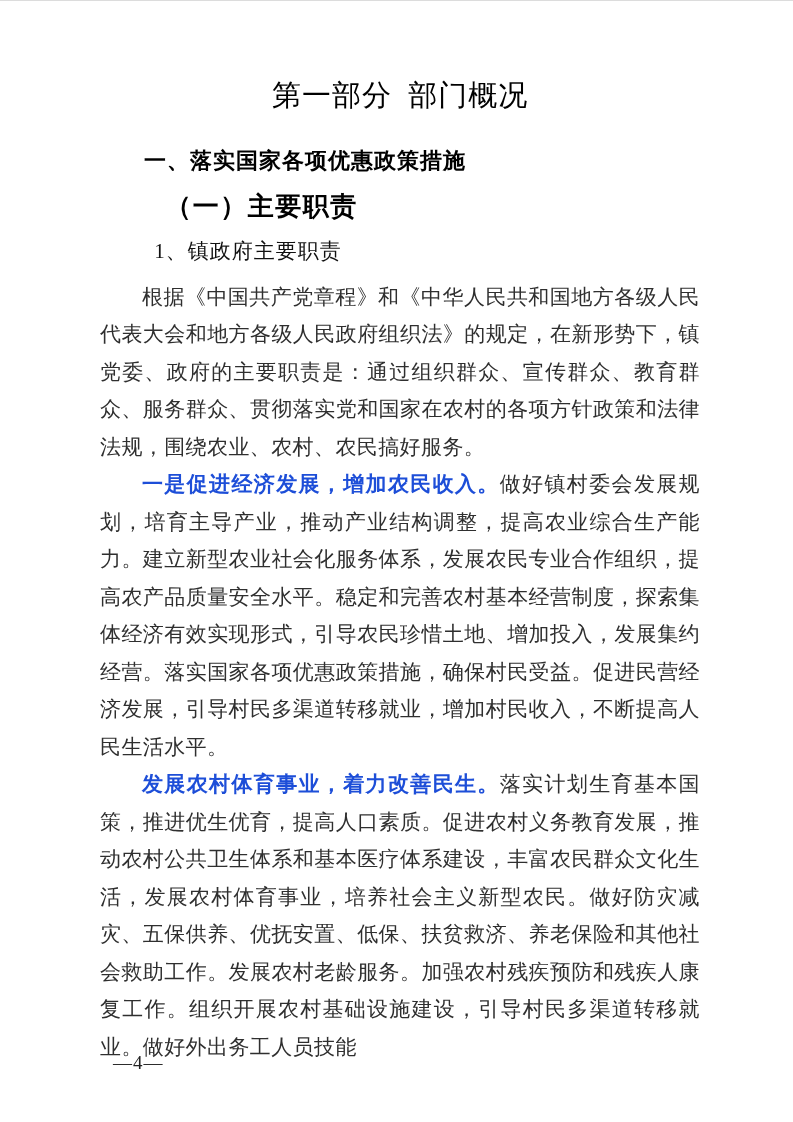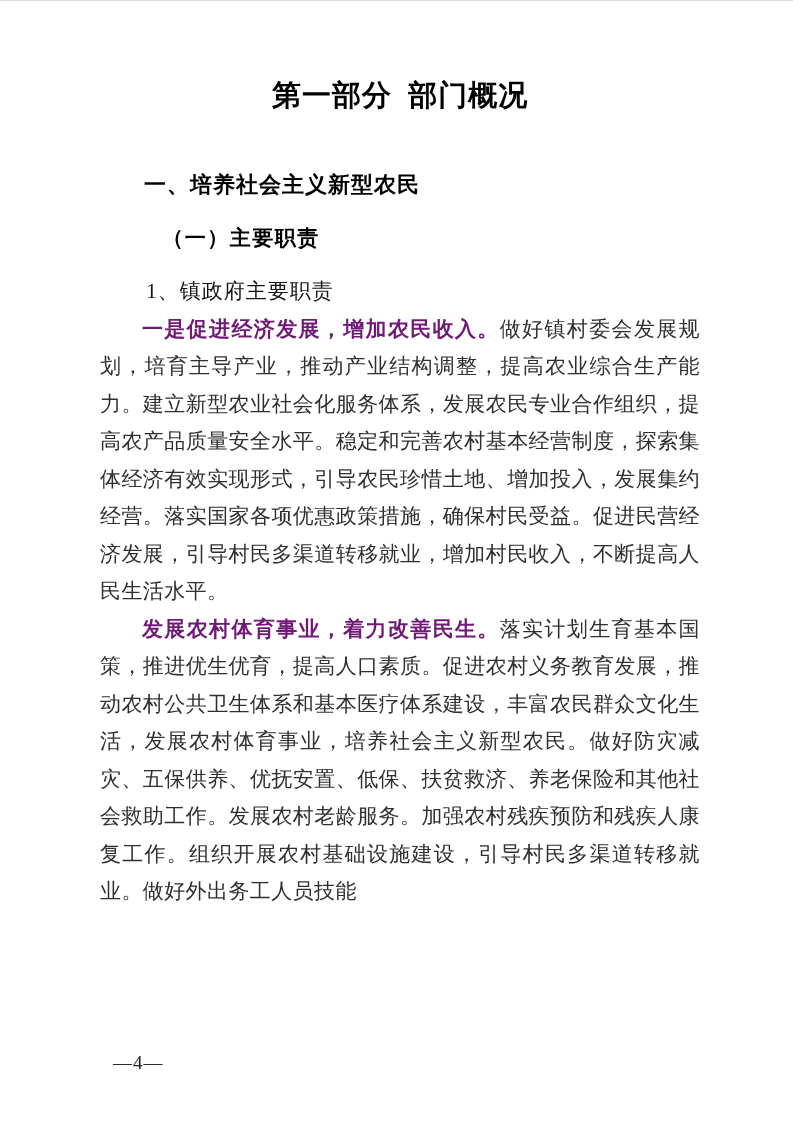--- a/index.html
+++ b/index.html
@@ -17,94 +17,95 @@
     font-family: "Liberation Serif", "DejaVu Serif", serif;
     color: #1a1a1a;
   }
   .content {
     position: absolute;
     left: 100px;
     top: 0;
     width: 600px;
   }
   .doc-title {
-    margin: 74px 0 51px 0;
+    margin: 74px 0 27px 0;
     font-size: 29px;
     line-height: 40px;
-    font-weight: bold;
+    font-weight: normal;
     text-align: center;
     letter-spacing: 1px;
     word-spacing: 8px;
     color: #000000;
   }
   .h-section {
     margin: 0;
     font-family: "Liberation Sans", "DejaVu Sans", sans-serif;
     font-size: 22px;
     font-weight: bold;
     line-height: 37.5px;
     text-indent: 2em;
     letter-spacing: 1px;
     color: #000000;
   }
   .h-subsection {
-    margin: 16px;
-    font-size: 21px;
+    margin: 8px;
+    font-size: 26px;
     font-weight: bold;
     line-height: 37.5px;
     text-indent: 2.2em;
     letter-spacing: 1.5px;
     color: #000000;
   }
   .h-item {
-    margin: 0;
+    margin: 8px;
     font-size: 21px;
     font-weight: normal;
     line-height: 37.5px;
     text-indent: 2.2em;
     letter-spacing: 1px;
     color: #111111;
   }
   .para {
     margin: 0;
     font-size: 21px;
     line-height: 37.5px;
     text-indent: 2em;
     text-align: justify;
     letter-spacing: 0.4px;
     color: #2f2f2f;
   }
   .para b {
-    color: #701a75;
+    color: #1d4ed8;
     font-weight: bold;
     font-family: Liberation Serif, serif;
   }
   .page-number {
     position: absolute;
     left: 113px;
     top: 1051px;
     font-size: 19px;
     letter-spacing: 1px;
     color: #222222;
   }
 </style>
 </head>
 <body>
 
 <div class="page">
   <div class="content">
 
     <h1 class="doc-title">第一部分 部门概况</h1>
 
-    <h2 class="h-section">一、培养社会主义新型农民</h2>
+    <h2 class="h-section">一、落实国家各项优惠政策措施</h2>
 
     <h3 class="h-subsection">（一）主要职责</h3>
 
     <h4 class="h-item">1、镇政府主要职责</h4>
 
+    <p class="para"><span>根据《中国共产党章程》和《中华人民共和国地方各级人民代表大会和地方各级人民政府组织法》的规定，在新形势下，镇党委、政府的主要职责是：通过组织群众、宣传群众、教育群众、服务群众、贯彻落实党和国家在农村的各项方针政策和法律法规，围绕农业、农村、农民搞好服务。</span></p>
 
     <p class="para"><b>一是促进经济发展，增加农民收入。</b><span>做好镇村委会发展规划，培育主导产业，推动产业结构调整，提高农业综合生产能力。建立新型农业社会化服务体系，发展农民专业合作组织，提高农产品质量安全水平。稳定和完善农村基本经营制度，探索集体经济有效实现形式，引导农民珍惜土地、增加投入，发展集约经营。落实国家各项优惠政策措施，确保村民受益。促进民营经济发展，引导村民多渠道转移就业，增加村民收入，不断提高人民生活水平。</span></p>
 
     <p class="para"><b>发展农村体育事业，着力改善民生。</b><span>落实计划生育基本国策，推进优生优育，提高人口素质。促进农村义务教育发展，推动农村公共卫生体系和基本医疗体系建设，丰富农民群众文化生活，发展农村体育事业，培养社会主义新型农民。做好防灾减灾、五保供养、优抚安置、低保、扶贫救济、养老保险和其他社会救助工作。发展农村老龄服务。加强农村残疾预防和残疾人康复工作。组织开展农村基础设施建设，引导村民多渠道转移就业。做好外出务工人员技能</span></p>
 
   </div>
 
   <div class="page-number">—4—</div>
 </div>
 

